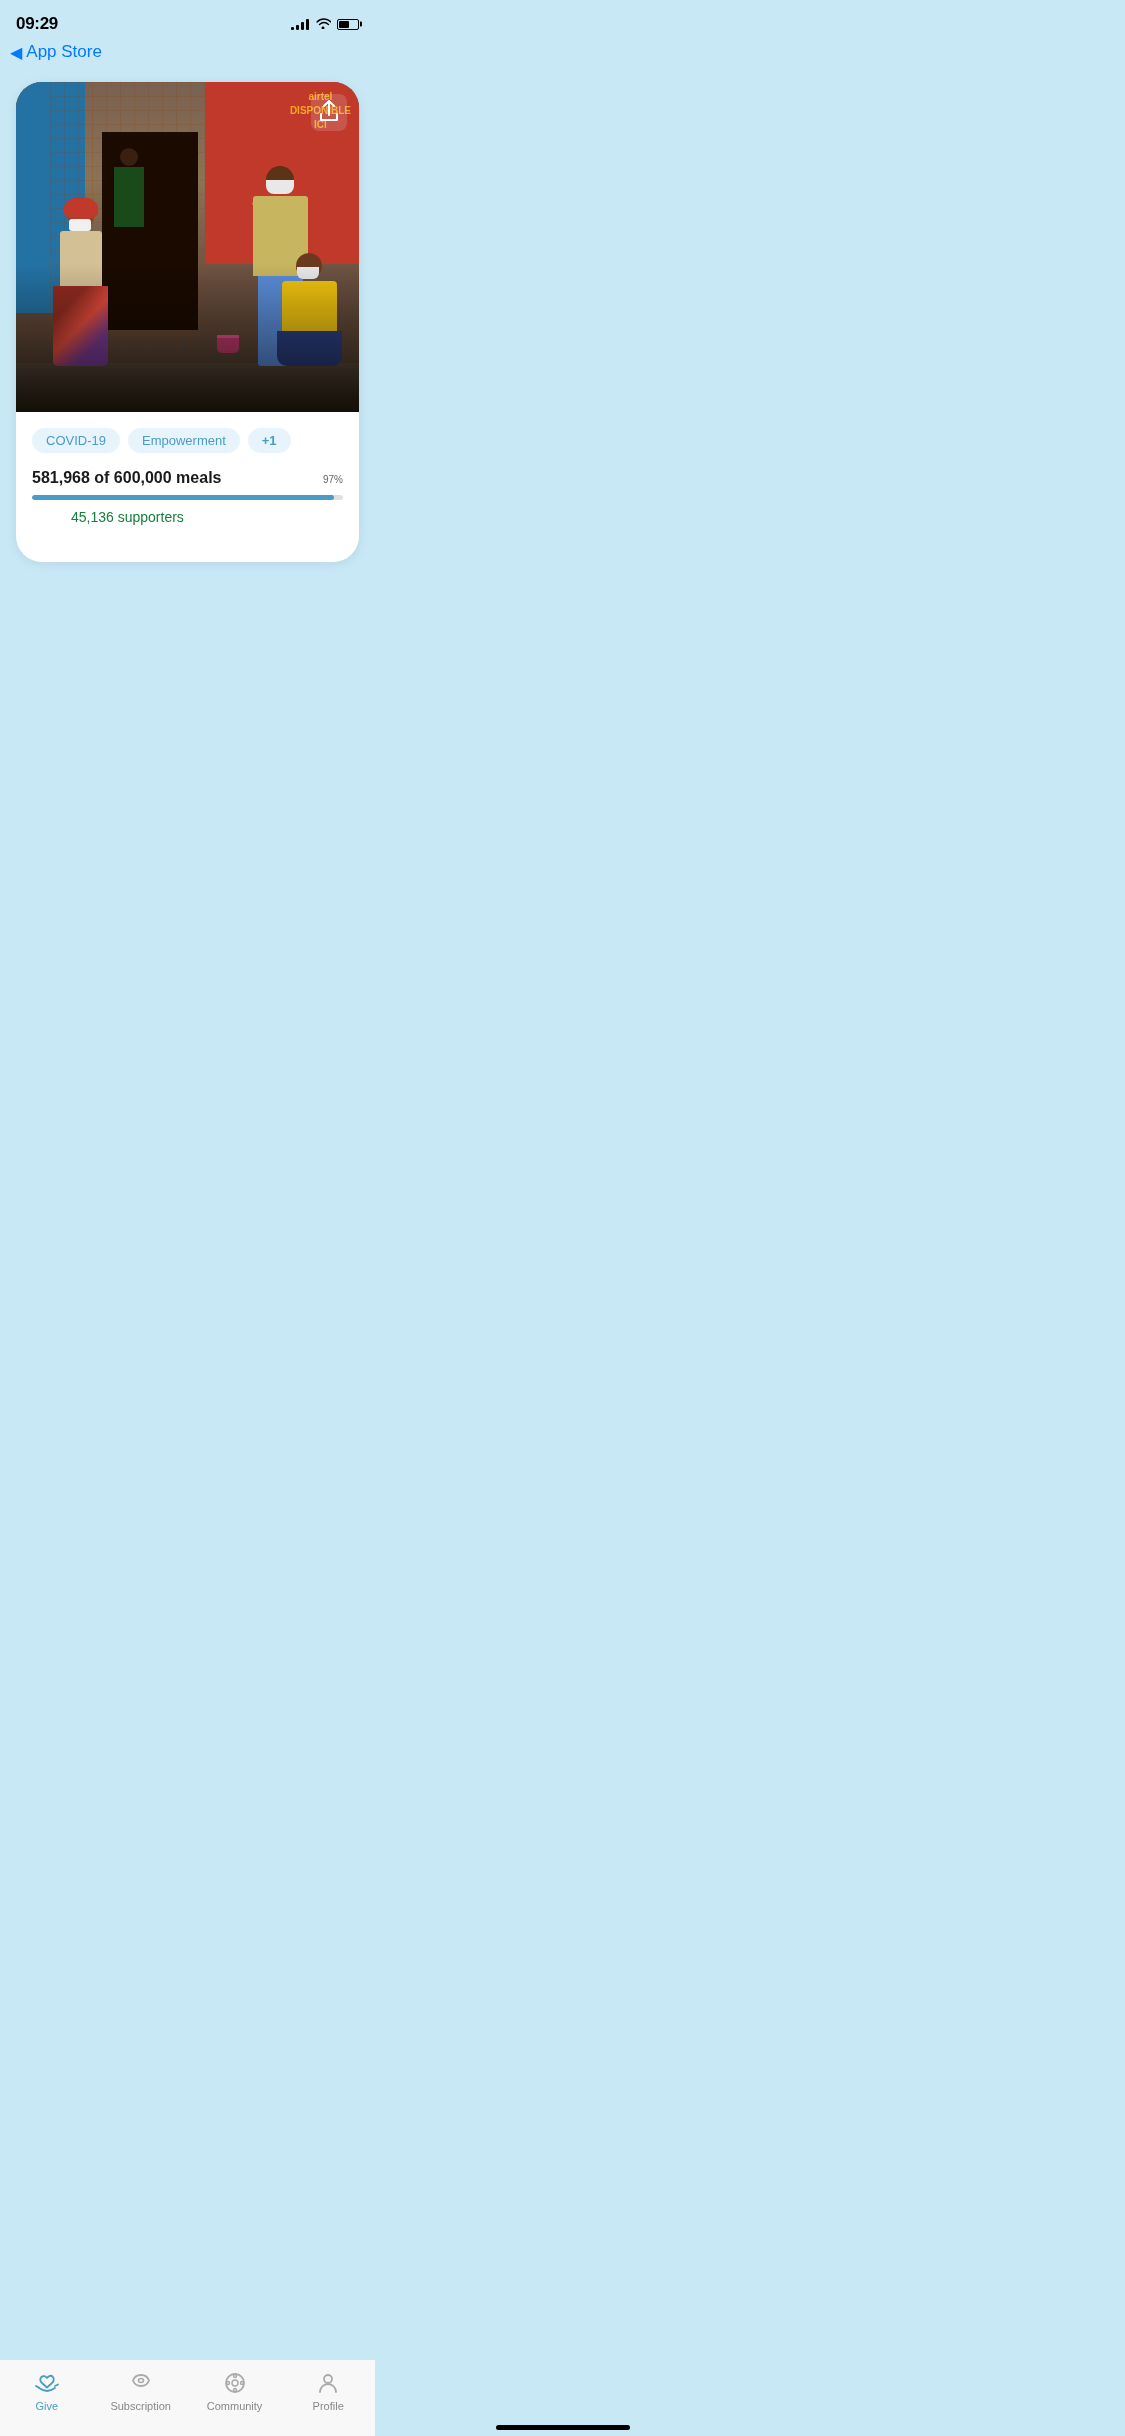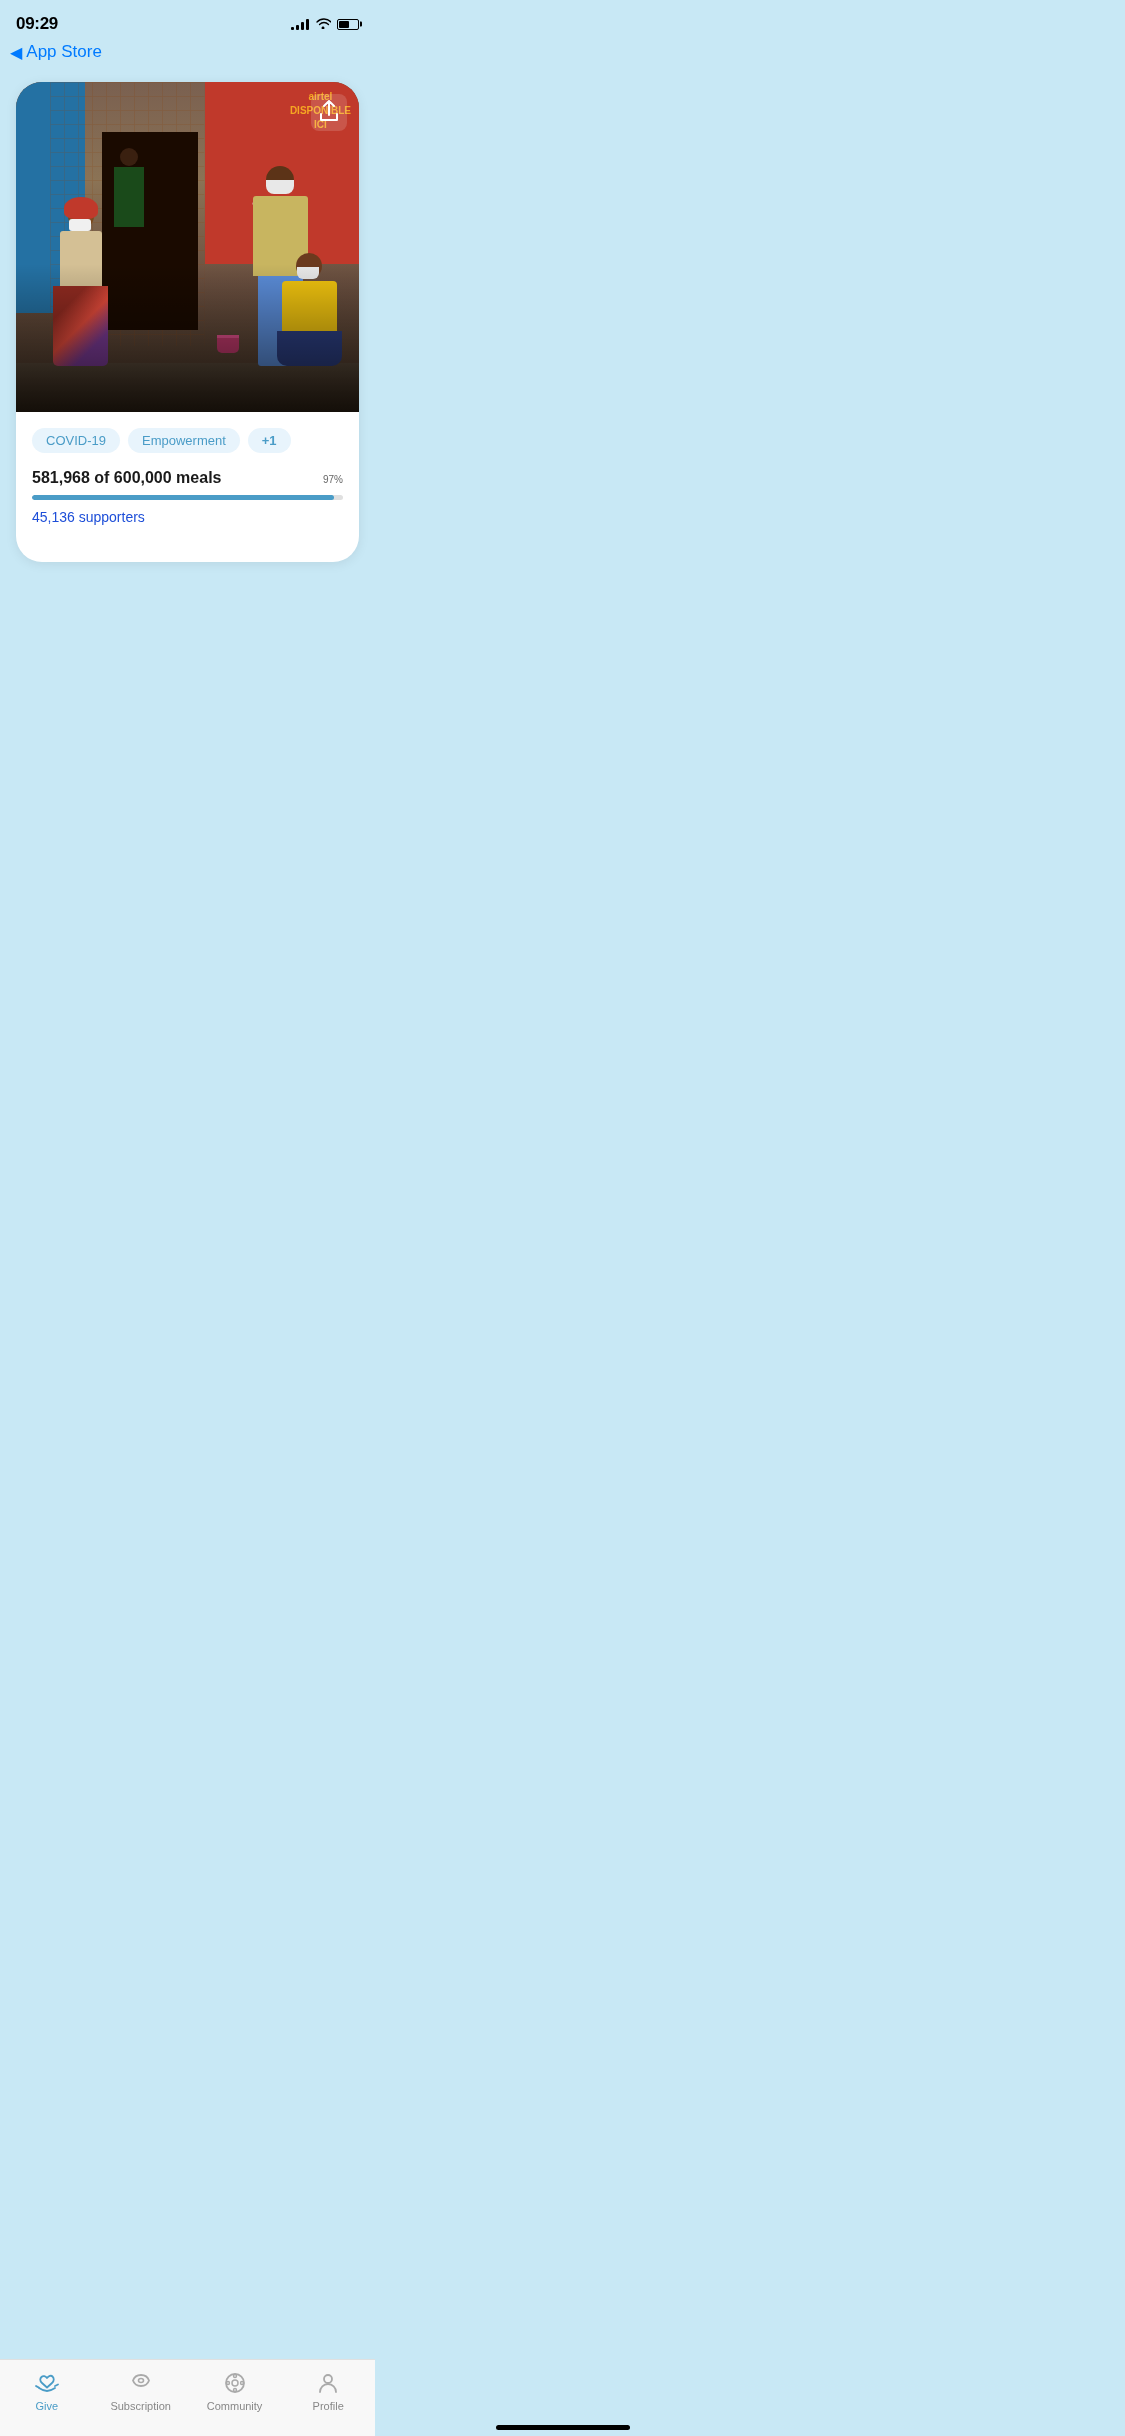--- a/index.html
+++ b/index.html
@@ -186,21 +186,22 @@
     }
 
     .progress-bar-fill {
       height: 100%;
       background: #4a9cc7;
       border-radius: 3px;
     }
 
     .supporters-text {
       font-size: 14px;
-      color: #1d4ed8;
+      color: #15803d;
+      margin-left: 39px;
     }
 
     
     .give-now-btn {
       width: 100%;
       padding: 18px;
       background: #e8a520;
       border: none;
       border-radius: 12px;
       color: #fff;

